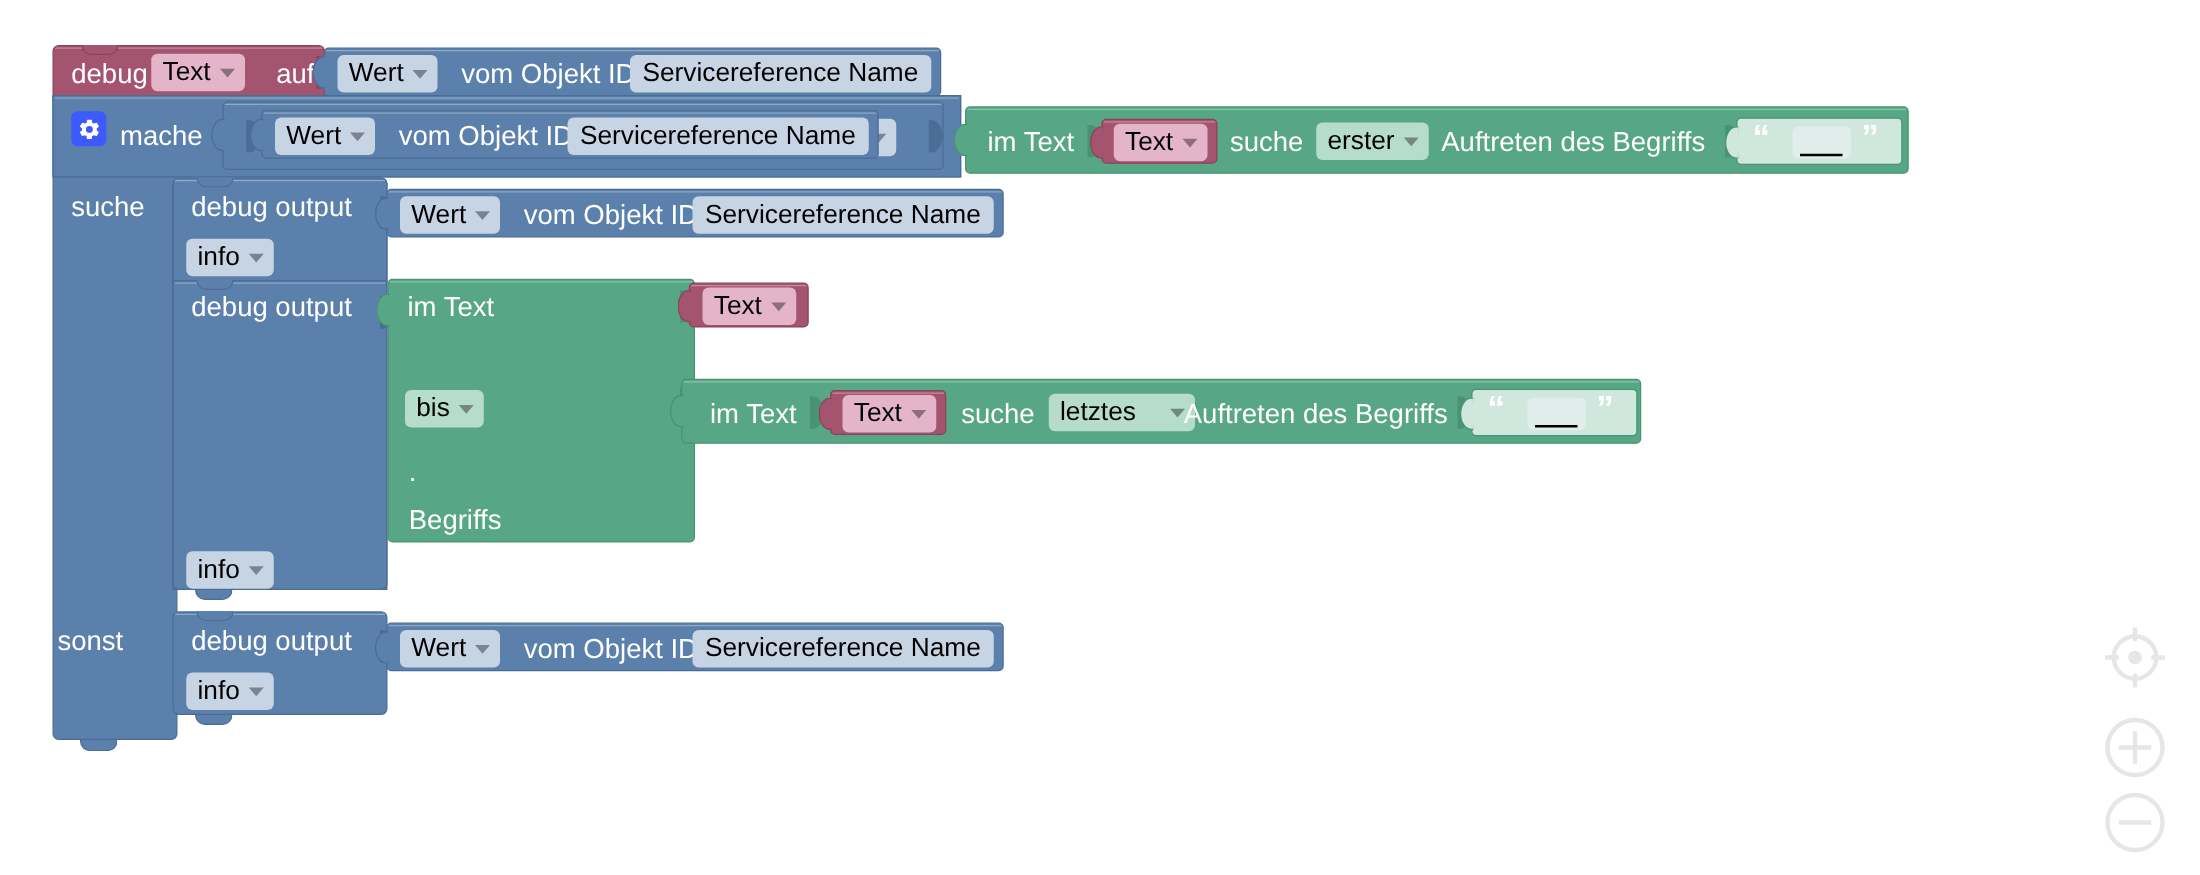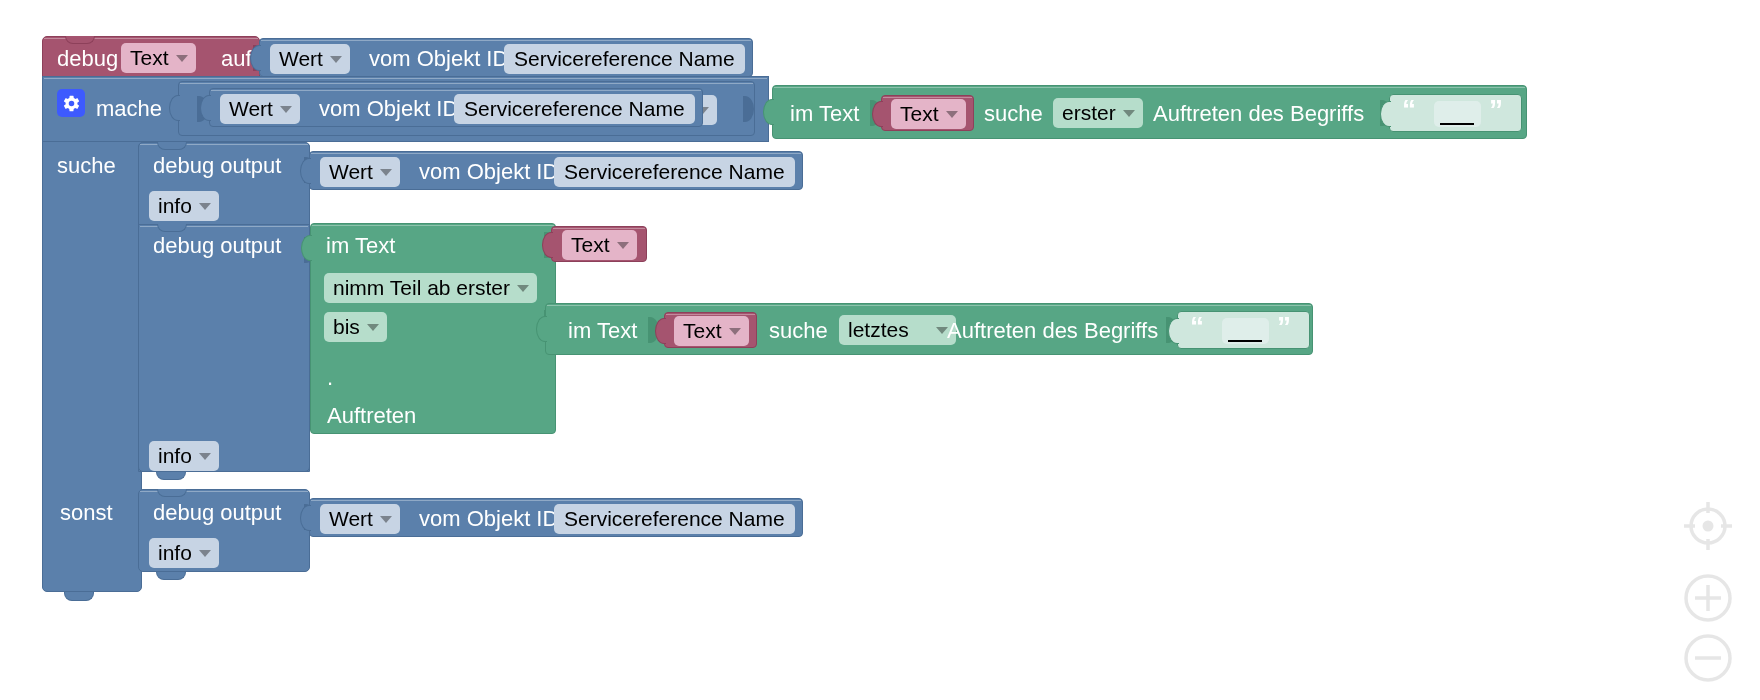--- a/index.html
+++ b/index.html
@@ -268,30 +268,26 @@
     </span>
     <div class="socket" style="left:165px; top:12px; background:#4a6d96;"></div>
   </div>
 
   <div class="blk fill-blue" style="left:156px; top:472px; width:30px; height:8px; border-radius:0 0 8px 8px; border-left:1px solid #4a6d96; border-right:1px solid #4a6d96; border-bottom:1px solid #4a6d96;"></div>
 
   <div class="blk fill-green out-green" style="left:310px; top:223px; width:246px; height:211px; border-radius:4px;">
     <div class="hl"></div>
     <div class="plug" style="top:11px; background:#57a685; border:1px solid #479373; border-right:none;"></div>
     <span class="label" style="position:absolute; left:15px; top:11px;">im Text</span>
-    <span class="field f-green" style="position:absolute; left:13px; top:49px;">
-      <span>nimm Teil ab erster</span>
-      <span class="caret"></span>
-    </span>
     <span class="field f-green" style="position:absolute; left:13px; top:88px;">
       <span>bis</span>
       <span class="caret"></span>
     </span>
     <span class="label" style="position:absolute; left:16px; top:143px;">.</span>
-    <span class="label" style="position:absolute; left:16px; top:181px;">Auftreten</span>
+    <span class="label" style="position:absolute; left:16px; top:181px;">Begriffs</span>
 
     <div class="socket" style="left:233px; top:8px; background:#479373;"></div>
     <div class="socket" style="left:233px; top:86px; background:#479373;"></div>
   </div>
 
   <div class="blk fill-pink out-pink" style="left:551px; top:226px; width:96px; height:36px; border-radius:4px;">
     <div class="hl"></div>
     <div class="plug" style="top:5px; background:#a5546f; border:1px solid #8d405a; border-right:none;"></div>
     <span class="field f-pink" style="position:absolute; left:10px; top:3px;">
       <span>Text</span>
@@ -325,21 +321,21 @@
   <div class="blk out-green" style="left:1177px; top:311px; width:133px; height:38px; border-radius:4px; background:#cfe7dd;">
     <div class="plug" style="top:6px; background:#cfe7dd; border:1px solid #479373; border-right:none;"></div>
     <span class="label" style="position:absolute; left:12px; top:1px; font-size:28px; font-weight:700; color:#fff;">“</span>
     <span style="position:absolute; left:44px; top:6px; width:47px; height:26px; background:#dfeeea; border-radius:5px;">
       <span style="position:absolute; left:5px; top:2px; font-size:20px; color:#000;"></span>
       <span style="position:absolute; left:6px; bottom:2px; width:34px; height:2px; background:#000;"></span>
     </span>
     <span class="label" style="position:absolute; left:99px; top:1px; font-size:28px; font-weight:700; color:#fff;">”</span>
   </div>
 
-  <span class="label blk" style="left:60px; top:502px;">sonst</span>
+  <span class="label blk" style="left:46px; top:502px;">sonst</span>
 
   <div class="blk fill-blue out-blue" style="left:138px; top:489px; width:172px; height:83px; border-radius:5px;">
     <div class="hl"></div>
     <div class="bump fill-blue" style="left:18px; top:-1px; border-radius:0 0 8px 8px; border-left:1px solid #4a6d96; border-right:1px solid #4a6d96; border-bottom:1px solid #4a6d96;"></div>
     <span class="label" style="position:absolute; left:14px; top:12px;">debug output</span>
     <span class="field f-blue" style="position:absolute; left:10px; top:48px;">
       <span>info</span>
       <span class="caret"></span>
     </span>
     <div class="socket" style="left:165px; top:14px; background:#4a6d96;"></div>

